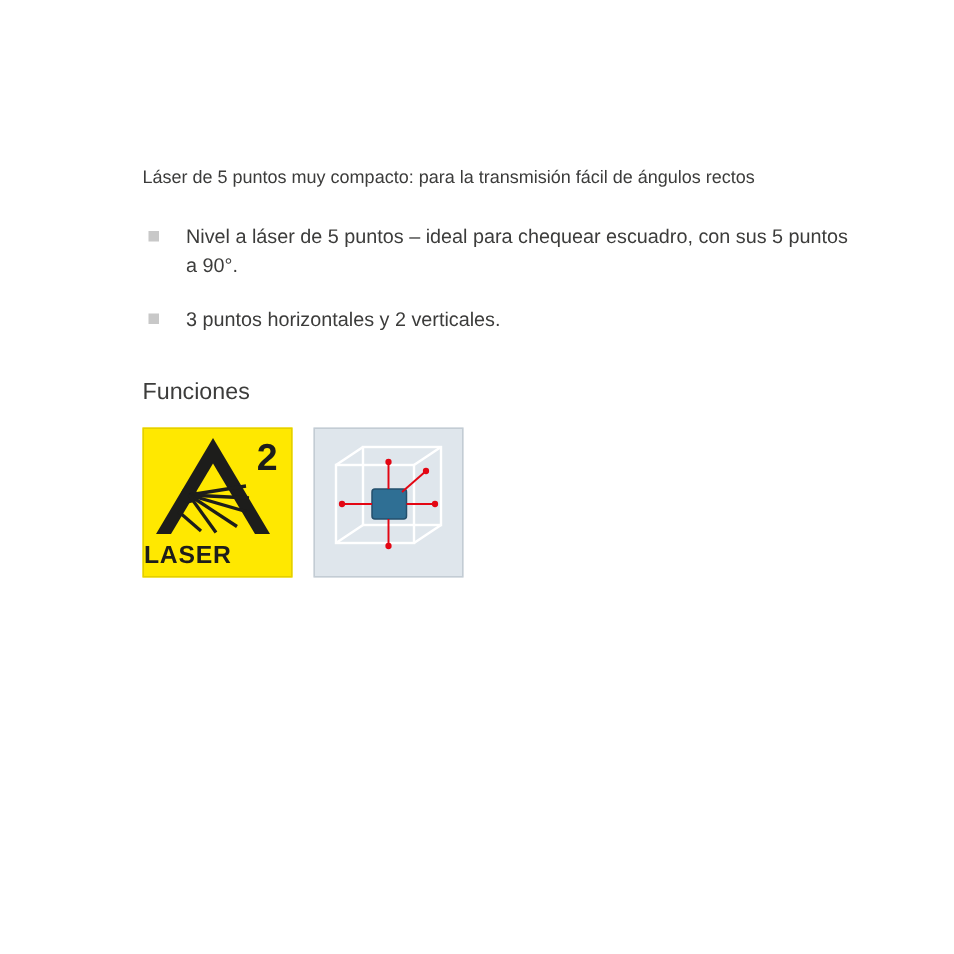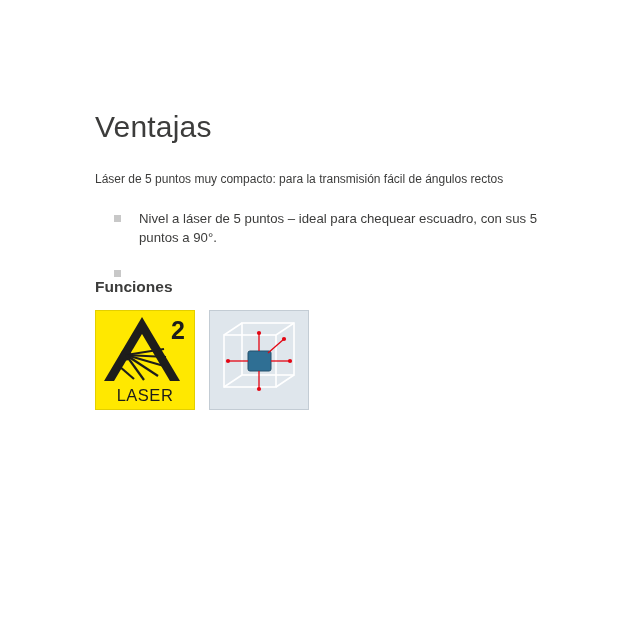--- a/index.html
+++ b/index.html
@@ -32,21 +32,21 @@
   .subtitle {
     font-size: 12px;
     font-weight: 400;
     color: #3c3c3b;
     line-height: 1.45;
     margin: 0 0 22px 0;
     max-width: 480px;
   }
   ul.benefits {
     list-style: none;
-    margin: 16px;
+    margin: 1px;
     padding: 0;
   }
   ul.benefits li {
     position: relative;
     padding-left: 28px;
     margin-bottom: 17px;
     font-size: 13.2px;
     line-height: 1.42;
     color: #3c3c3b;
     max-width: 480px;
@@ -55,21 +55,21 @@
     position: absolute;
     left: 3px;
     top: 5px;
     width: 7px;
     height: 7px;
     background: #c8c8c8;
     display: block;
   }
   .funciones-heading {
     font-size: 15.5px;
-    font-weight: 700;
+    font-weight: 400;
     color: #3c3c3b;
     margin: 30px 0 14px 0;
   }
   .icon-row {
     display: flex;
     gap: 14px;
     align-items: flex-start;
   }
   .icon-box {
     width: 100px;
@@ -118,51 +118,51 @@
     font-weight: 700;
     color: #1d1d1b;
     font-family: "Liberation Sans", sans-serif;
     line-height: 1;
   }
   .laser-icon .word {
     position: absolute;
     left: 0;
     right: 0;
     bottom: 4px;
-    text-align: center;
+    text-align: left;
     font-size: 16.5px;
-    font-weight: 400;
+    font-weight: 700;
     letter-spacing: 0.5px;
     color: #1d1d1b;
   }
   
   .cube-icon {
     background: #dfe6ec;
     border: 1px solid #c3ccd4;
   }
   .cube-icon svg {
     display: block;
   }
 </style>
 </head>
 <body>
 
 <div class="page">
 
-  <h1 class="title">Ventajas</h1>
 
   <p class="subtitle">Láser de 5 puntos muy compacto: para la transmisión fácil de ángulos rectos</p>
 
   <ul class="benefits">
     <li>
       <span class="bullet"></span>
       <span>Nivel a láser de 5 puntos – ideal para chequear escuadro, con sus 5 puntos a 90°.</span>
     </li>
     <li>
       <span class="bullet"></span>
+      <span>3 puntos horizontales y 2 verticales.</span>
     </li>
   </ul>
 
   <h2 class="funciones-heading">Funciones</h2>
 
   <div class="icon-row">
 
     <div class="icon-box laser-icon">
       <div class="tri"></div>
       <div class="tri-inner"></div>

